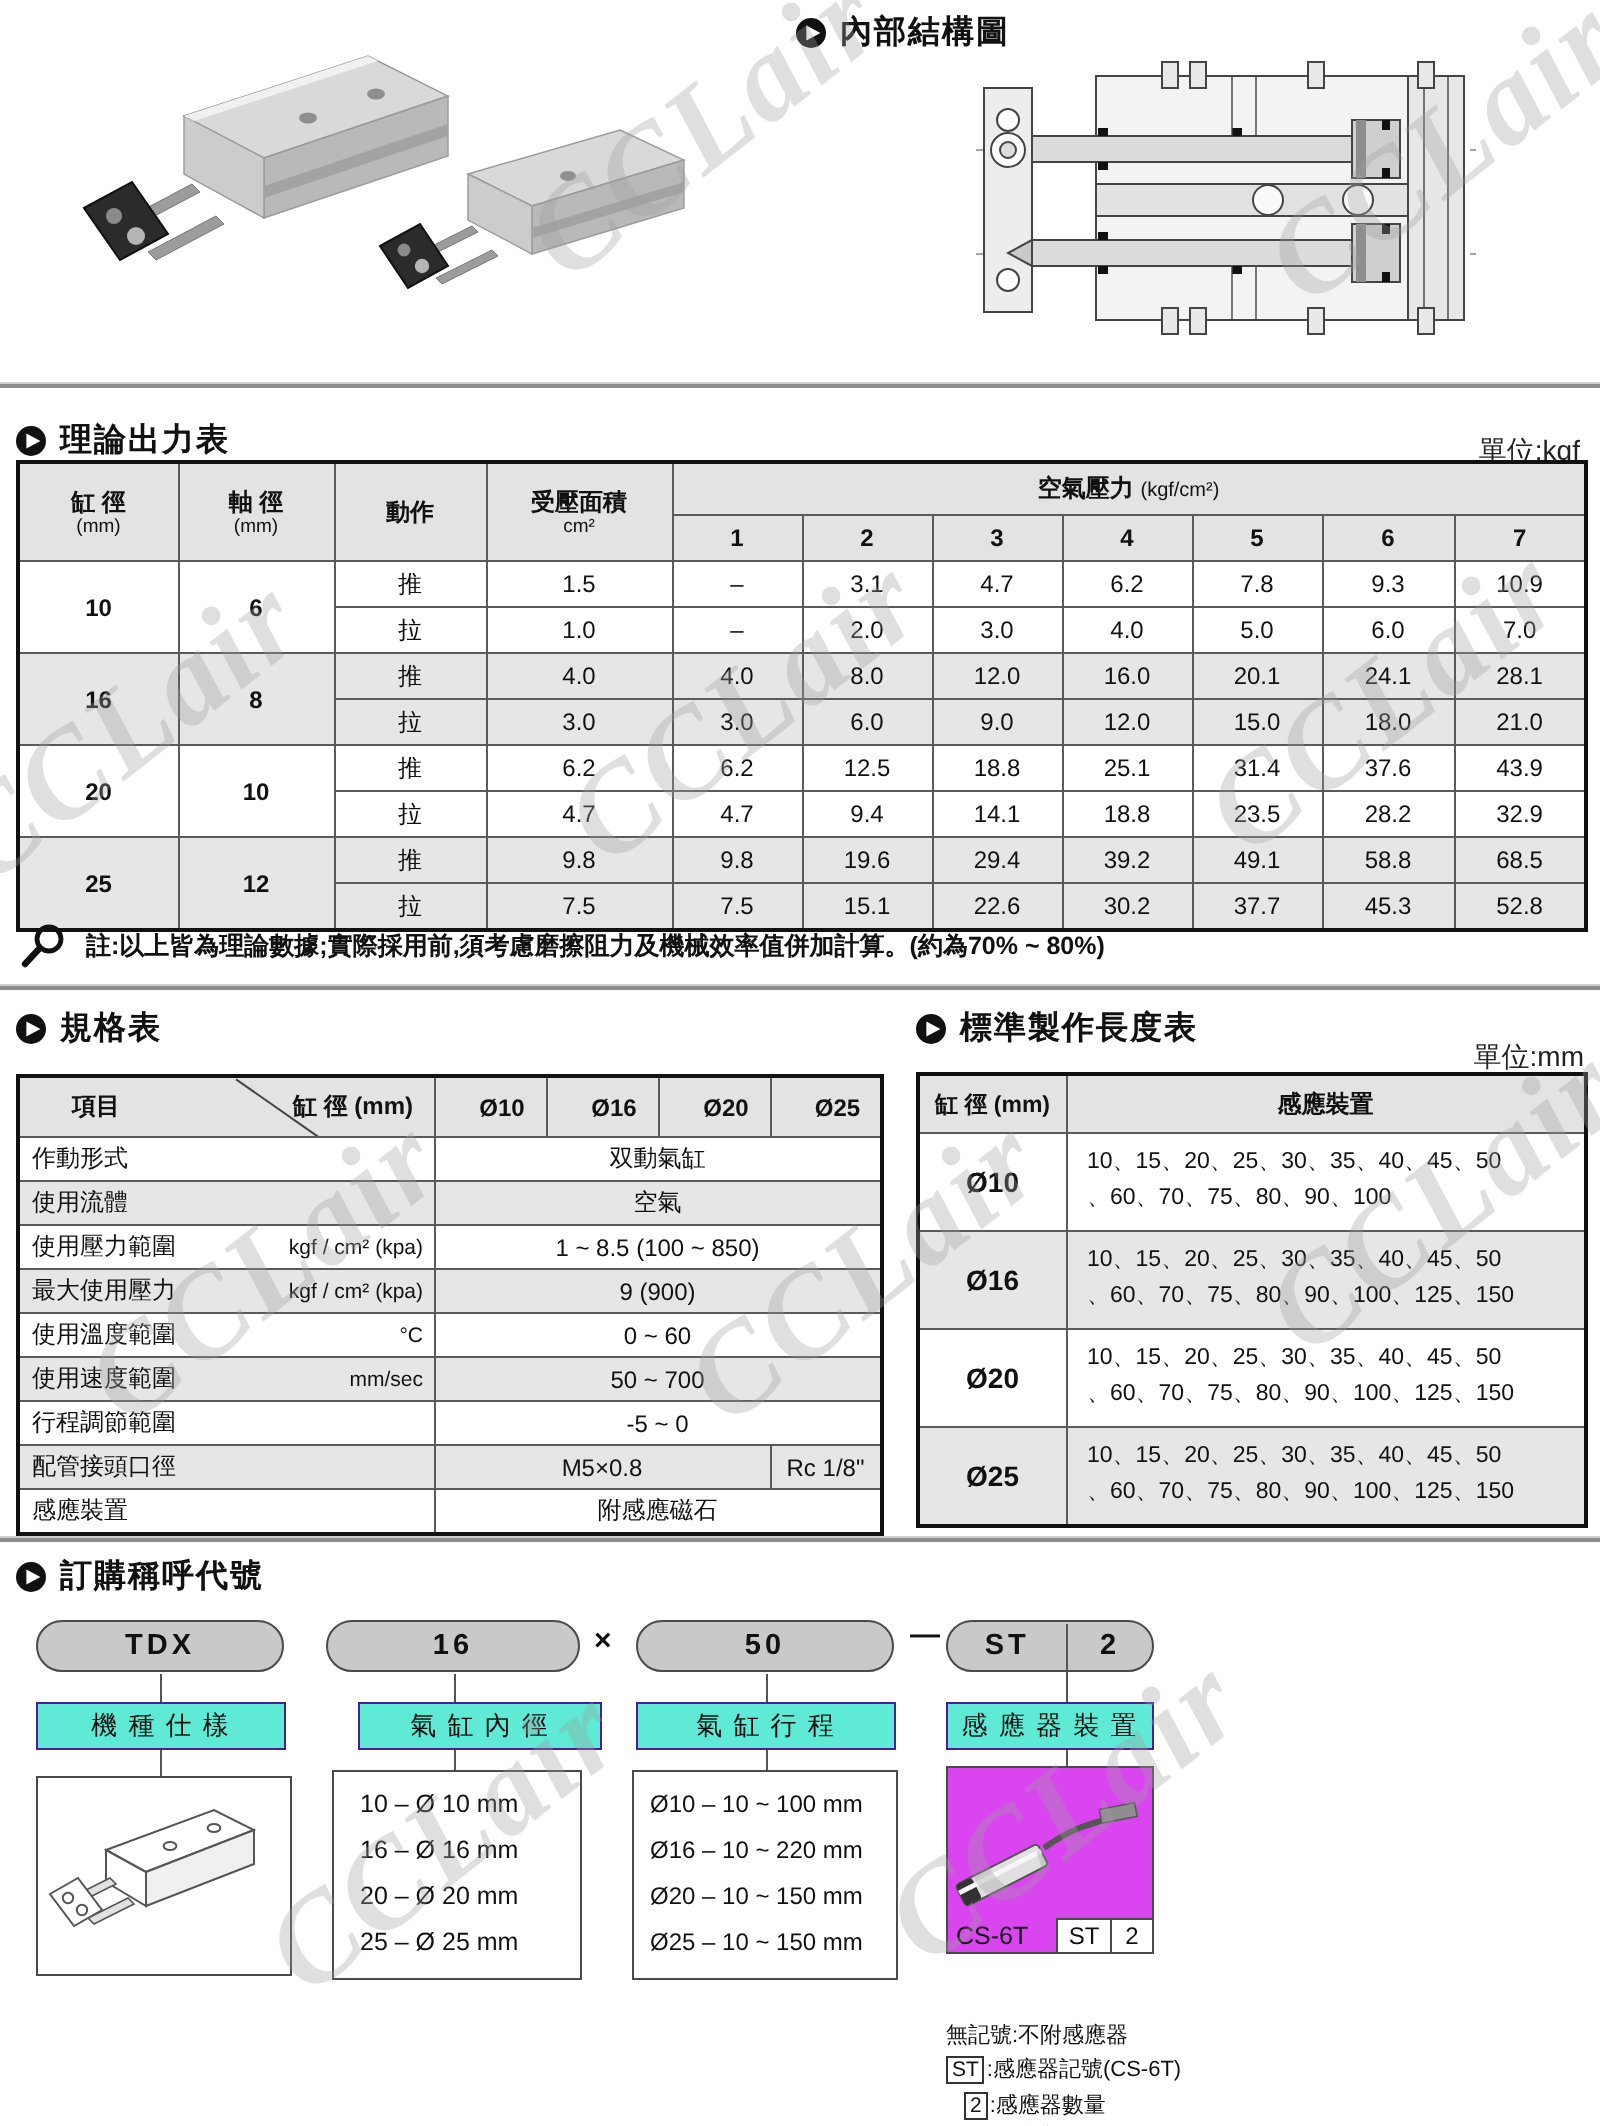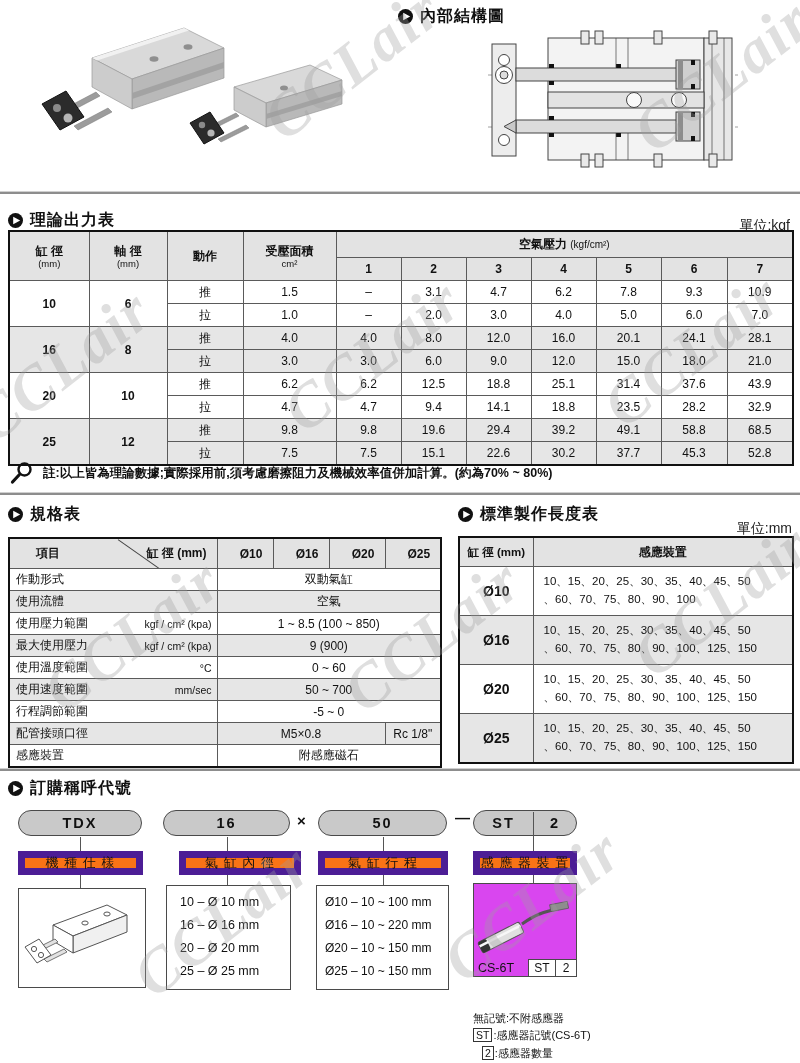--- a/index.html
+++ b/index.html
@@ -43,21 +43,21 @@
   .ktable td.bore{font-weight:bold;font-size:14px;}
   .ktable .strokes{display:block;text-align:left;padding-left:10px;font-size:11.5px;line-height:1.55;}
   
   .pill{position:absolute;top:810px;height:26px;background:#c9c9c9;border:1.5px solid #4a4a4a;border-radius:14px;
         display:flex;align-items:center;justify-content:center;font-size:14.5px;font-weight:bold;letter-spacing:2px;box-sizing:border-box;}
   .pill-split{display:flex;width:100%;height:100%;align-items:center;}
   .pill-split .h1{flex:0 0 58%;text-align:center;border-right:1px solid #555;line-height:23px;}
   .pill-split .h2{flex:1;text-align:center;line-height:23px;}
   .op{position:absolute;top:812px;font-size:15px;font-weight:bold;}
   .conn{position:absolute;width:1px;background:#555;}
-  .obox-label{position:absolute;top:851px;height:24px;background:#f97316;border:7px solid #4c1d95;box-sizing:border-box;
+  .obox-label{position:absolute;top:851px;height:24px;background:#5eead4;border:1px solid #4c1d95;box-sizing:border-box;
         display:flex;align-items:center;justify-content:center;font-size:13px;letter-spacing:1px;}
   .list-box{position:absolute;border:1px solid #4a4a4a;background:#fff;box-sizing:border-box;font-size:12.5px;}
   .list-box .li{line-height:23px;padding-left:13px;white-space:nowrap;}
   .draw-box{position:absolute;left:18px;top:888px;width:128px;height:100px;border:1px solid #4a4a4a;box-sizing:border-box;background:#fff;}
   .sensor-box{position:absolute;left:473px;top:883px;width:104px;height:94px;border:1px solid #4a4a4a;box-sizing:border-box;background:#d946ef;}
   .sensor-model{position:absolute;left:4px;bottom:1px;font-size:12.5px;}
   .sensor-tags{position:absolute;right:-1px;bottom:-1px;display:flex;}
   .sensor-tags span{display:block;border:1px solid #4a4a4a;background:#fff;font-size:12px;text-align:center;line-height:16px;height:16px;}
   .sensor-tags .t1{width:26px;}
   .sensor-tags .t2{width:20px;margin-left:-1px;}

